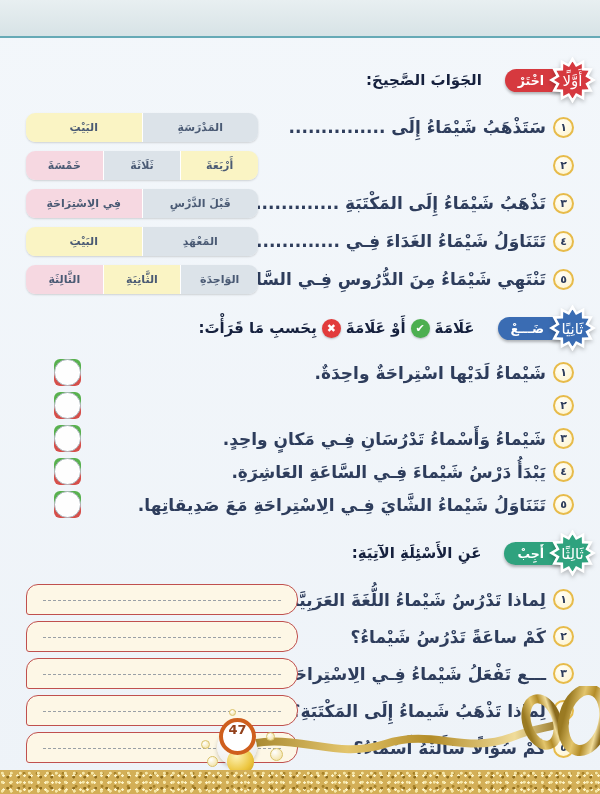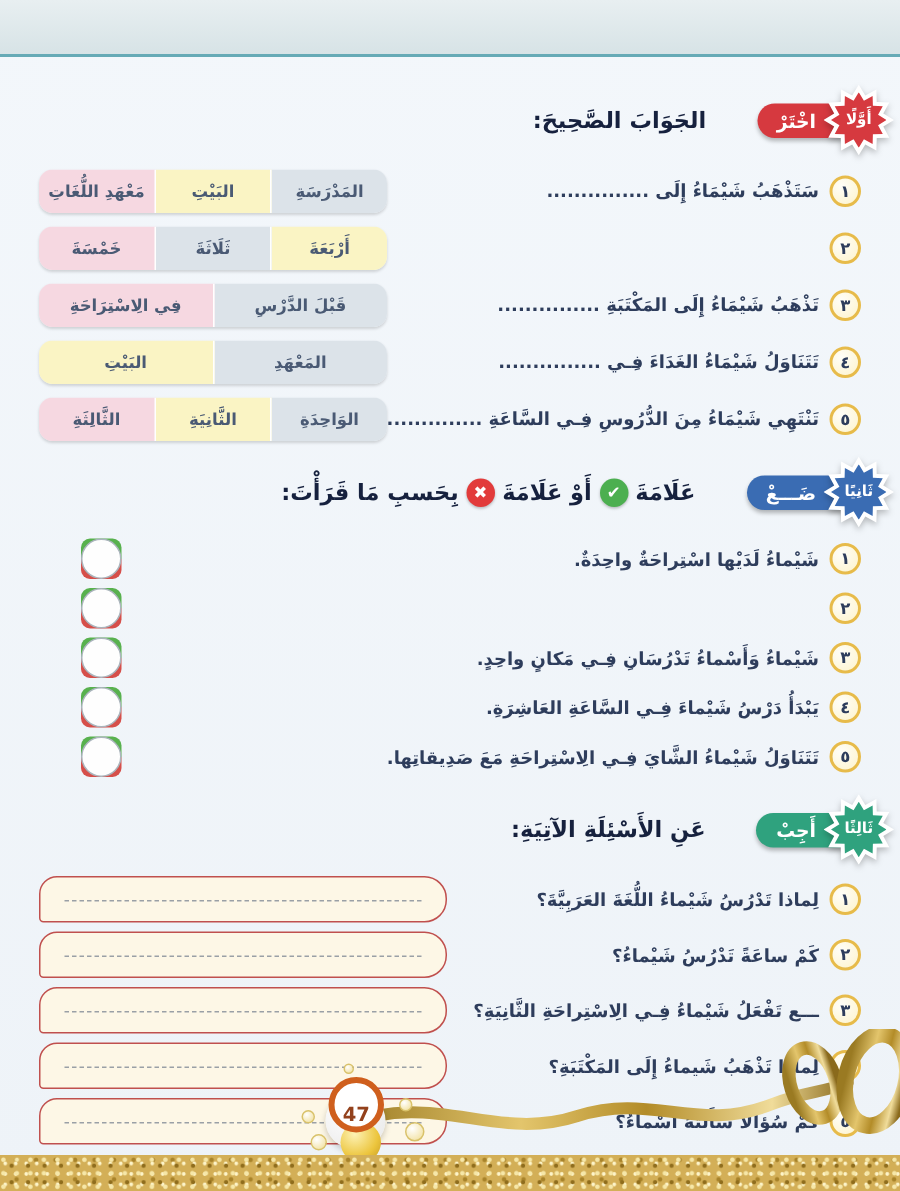--- a/index.html
+++ b/index.html
@@ -7,49 +7,49 @@
   .page { position: relative; width: 600px; height: 794px; margin: 0 auto;
           background: linear-gradient(180deg, #f3f7fb 0%, #eef3f8 100%); overflow: hidden; }
 
   .top-band { height: 38px; background: linear-gradient(180deg, #e8eff1, #d7e3e6);
               border-bottom: 2px solid #66aab6; }
 
   .content { position: absolute; top: 40px; left: 0; right: 0; padding: 20px 26px 0 26px; }
 
   
   .sec-header { display: flex; align-items: center; gap: 14px; height: 40px; margin-bottom: 8px; }
-  .badge { position: relative; display: flex; align-items: flex-end; margin-left: 20px; }
+  .badge { position: relative; display: flex; align-items: flex-end; margin-left: 9px; }
   .pill { display: inline-block; height: 23px; line-height: 23px; border-radius: 12px;
           color: #fff; font-weight: bold; font-size: 12.5px; padding: 0 30px 0 13px;
           box-shadow: 0 2px 3px rgba(0,0,0,.28); }
   .pill-red { background: #d6393f; } .pill-blue { background: #3a6cb3; } .pill-green { background: #2fa27e; }
   .burst { position: absolute; right: -22px; top: 50%; transform: translateY(-50%);
            width: 47px; height: 47px; z-index: 2; filter: drop-shadow(0 2px 2px rgba(0,0,0,.25)); }
   .star-shape { clip-path: polygon(100% 50%,84.8% 59.3%,93.3% 75%,75.5% 75.5%,75% 93.3%,59.3% 84.8%,50% 100%,40.7% 84.8%,25% 93.3%,24.5% 75.5%,6.7% 75%,15.2% 59.3%,0% 50%,15.2% 40.7%,6.7% 25%,24.5% 24.5%,25% 6.7%,40.7% 15.2%,50% 0%,59.3% 15.2%,75% 6.7%,75.5% 24.5%,93.3% 25%,84.8% 40.7%); }
   .burst-outer { position: absolute; inset: 0; background: #fff; }
   .burst-inner { position: absolute; inset: 5px; }
   .burst-inner.red { background: #d6393f; } .burst-inner.blue { background: #3a6cb3; } .burst-inner.green { background: #2fa27e; }
   .burst-label { position: absolute; inset: 0; display: flex; align-items: center; justify-content: center;
-                 color: #fff; font-size: 10px; font-weight: bold; z-index: 3; }
+                 color: #fff; font-size: 15px; font-weight: normal; z-index: 3; }
   .sec-title { margin: 0; font-size: 15px; font-weight: bold; color: #16213e;
                display: flex; align-items: center; gap: 5px; white-space: nowrap; }
   .mini-circle { display: inline-flex; width: 19px; height: 19px; border-radius: 50%;
                  align-items: center; justify-content: center; color: #fff; font-size: 11px;
                  box-shadow: 0 1px 2px rgba(0,0,0,.25); flex: 0 0 auto; }
   .mini-green { background: #4caf50; } .mini-red { background: #e23b3b; }
 
   
   .num-badge { position: relative; flex: 0 0 auto; width: 21px; height: 21px; border-radius: 50%;
                background: radial-gradient(circle at 35% 30%, #fffef8, #fdf3cb);
                border: 2px solid #e7bb4a; color: #2e3d5c; font-size: 11px; font-weight: bold;
                display: flex; align-items: center; justify-content: center; }
   .num-badge::before { content: ""; position: absolute; width: 10px; height: 10px;
                        background: #f3cf6b; top: -2px; left: -4px; transform: rotate(45deg); z-index: -1; }
   .q-right { display: flex; align-items: center; gap: 7px; min-width: 0; }
-  .q-text { font-size: 12px; font-weight: bold; color: #2e3d5c; white-space: nowrap; }
+  .q-text { font-size: 17px; font-weight: bold; color: #2e3d5c; white-space: nowrap; }
 
   
   .q-row { display: flex; align-items: center; justify-content: space-between; height: 38px; }
   .options { display: flex; width: 232px; height: 29px; flex: 0 0 auto; border-radius: 9px;
              overflow: hidden; box-shadow: 0 1px 2px rgba(0,0,0,.15); }
   .opt { flex: 1; display: flex; align-items: center; justify-content: center;
          font-size: 11px; font-weight: bold; color: #4a5a74; cursor: pointer; white-space: nowrap; }
   .opt + .opt { border-right: 1px solid #fff; }
   .opt-gray { background: #dce3e9; } .opt-yellow { background: #faf4c4; } .opt-pink { background: #f6d8e1; }
 
@@ -76,21 +76,21 @@
                       radial-gradient(circle at 50% 80%, #fdf4c9 1px, transparent 1.5px),
                       radial-gradient(circle at 85% 25%, #a8832a 1.2px, transparent 1.8px);
     background-size: 9px 9px, 11px 11px, 7px 7px, 13px 13px; }
   .ribbon { position: absolute; right: 0; bottom: 20px; width: 380px; height: 88px; }
   .page-badge { position: absolute; left: 205px; bottom: 16px; width: 64px; height: 60px; }
   .ball { position: absolute; left: 12px; top: 10px; width: 40px; height: 38px; border-radius: 50%;
           background: radial-gradient(circle at 35% 30%, #ffffff, #e7e7e7); box-shadow: 0 2px 4px rgba(0,0,0,.2); }
   .gold-ball { position: absolute; left: 22px; top: 30px; width: 27px; height: 27px; border-radius: 50%;
                background: radial-gradient(circle at 35% 30%, #fdf2b5, #ecc53d 60%, #c2951f); }
   .ring { position: absolute; left: 14px; top: 0; width: 37px; height: 37px; border-radius: 50%;
-          background: #fff; border: 4px solid #cf5f1d; display: flex; align-items: flex-end;
+          background: #fff; border: 4px solid #cf5f1d; display: flex; align-items: flex-start;
           justify-content: center; font-size: 13px; font-weight: bold; color: #93411c; }
   .bub { position: absolute; border-radius: 50%; border: 1px solid #d9c26a;
          background: radial-gradient(circle at 35% 30%, #fff, #f0dd94); }
   .bub1 { left: -4px; top: 22px; width: 9px; height: 9px; }
   .bub2 { left: 2px; top: 38px; width: 11px; height: 11px; }
   .bub3 { right: -6px; top: 14px; width: 9px; height: 9px; }
   .bub4 { right: -14px; top: 30px; width: 13px; height: 13px; }
   .bub5 { left: 24px; top: -9px; width: 7px; height: 7px; }
 </style>
 </head>
@@ -115,21 +115,20 @@
       </div>
 
       <div class="q-row">
         <div class="q-right">
           <span class="num-badge">١</span>
           <span class="q-text">سَتَذْهَبُ شَيْمَاءُ إِلَى ...............</span>
         </div>
         <div class="options">
           <span class="opt opt-gray">المَدْرَسَةِ</span>
           <span class="opt opt-yellow">البَيْتِ</span>
-          <span class="opt opt-pink">مَعْهَدِ اللُّغَاتِ</span>
         </div>
       </div>
 
       <div class="q-row">
         <div class="q-right">
           <span class="num-badge">٢</span>
         </div>
         <div class="options">
           <span class="opt opt-yellow">أَرْبَعَةَ</span>
           <span class="opt opt-gray">ثَلَاثَةَ</span>

